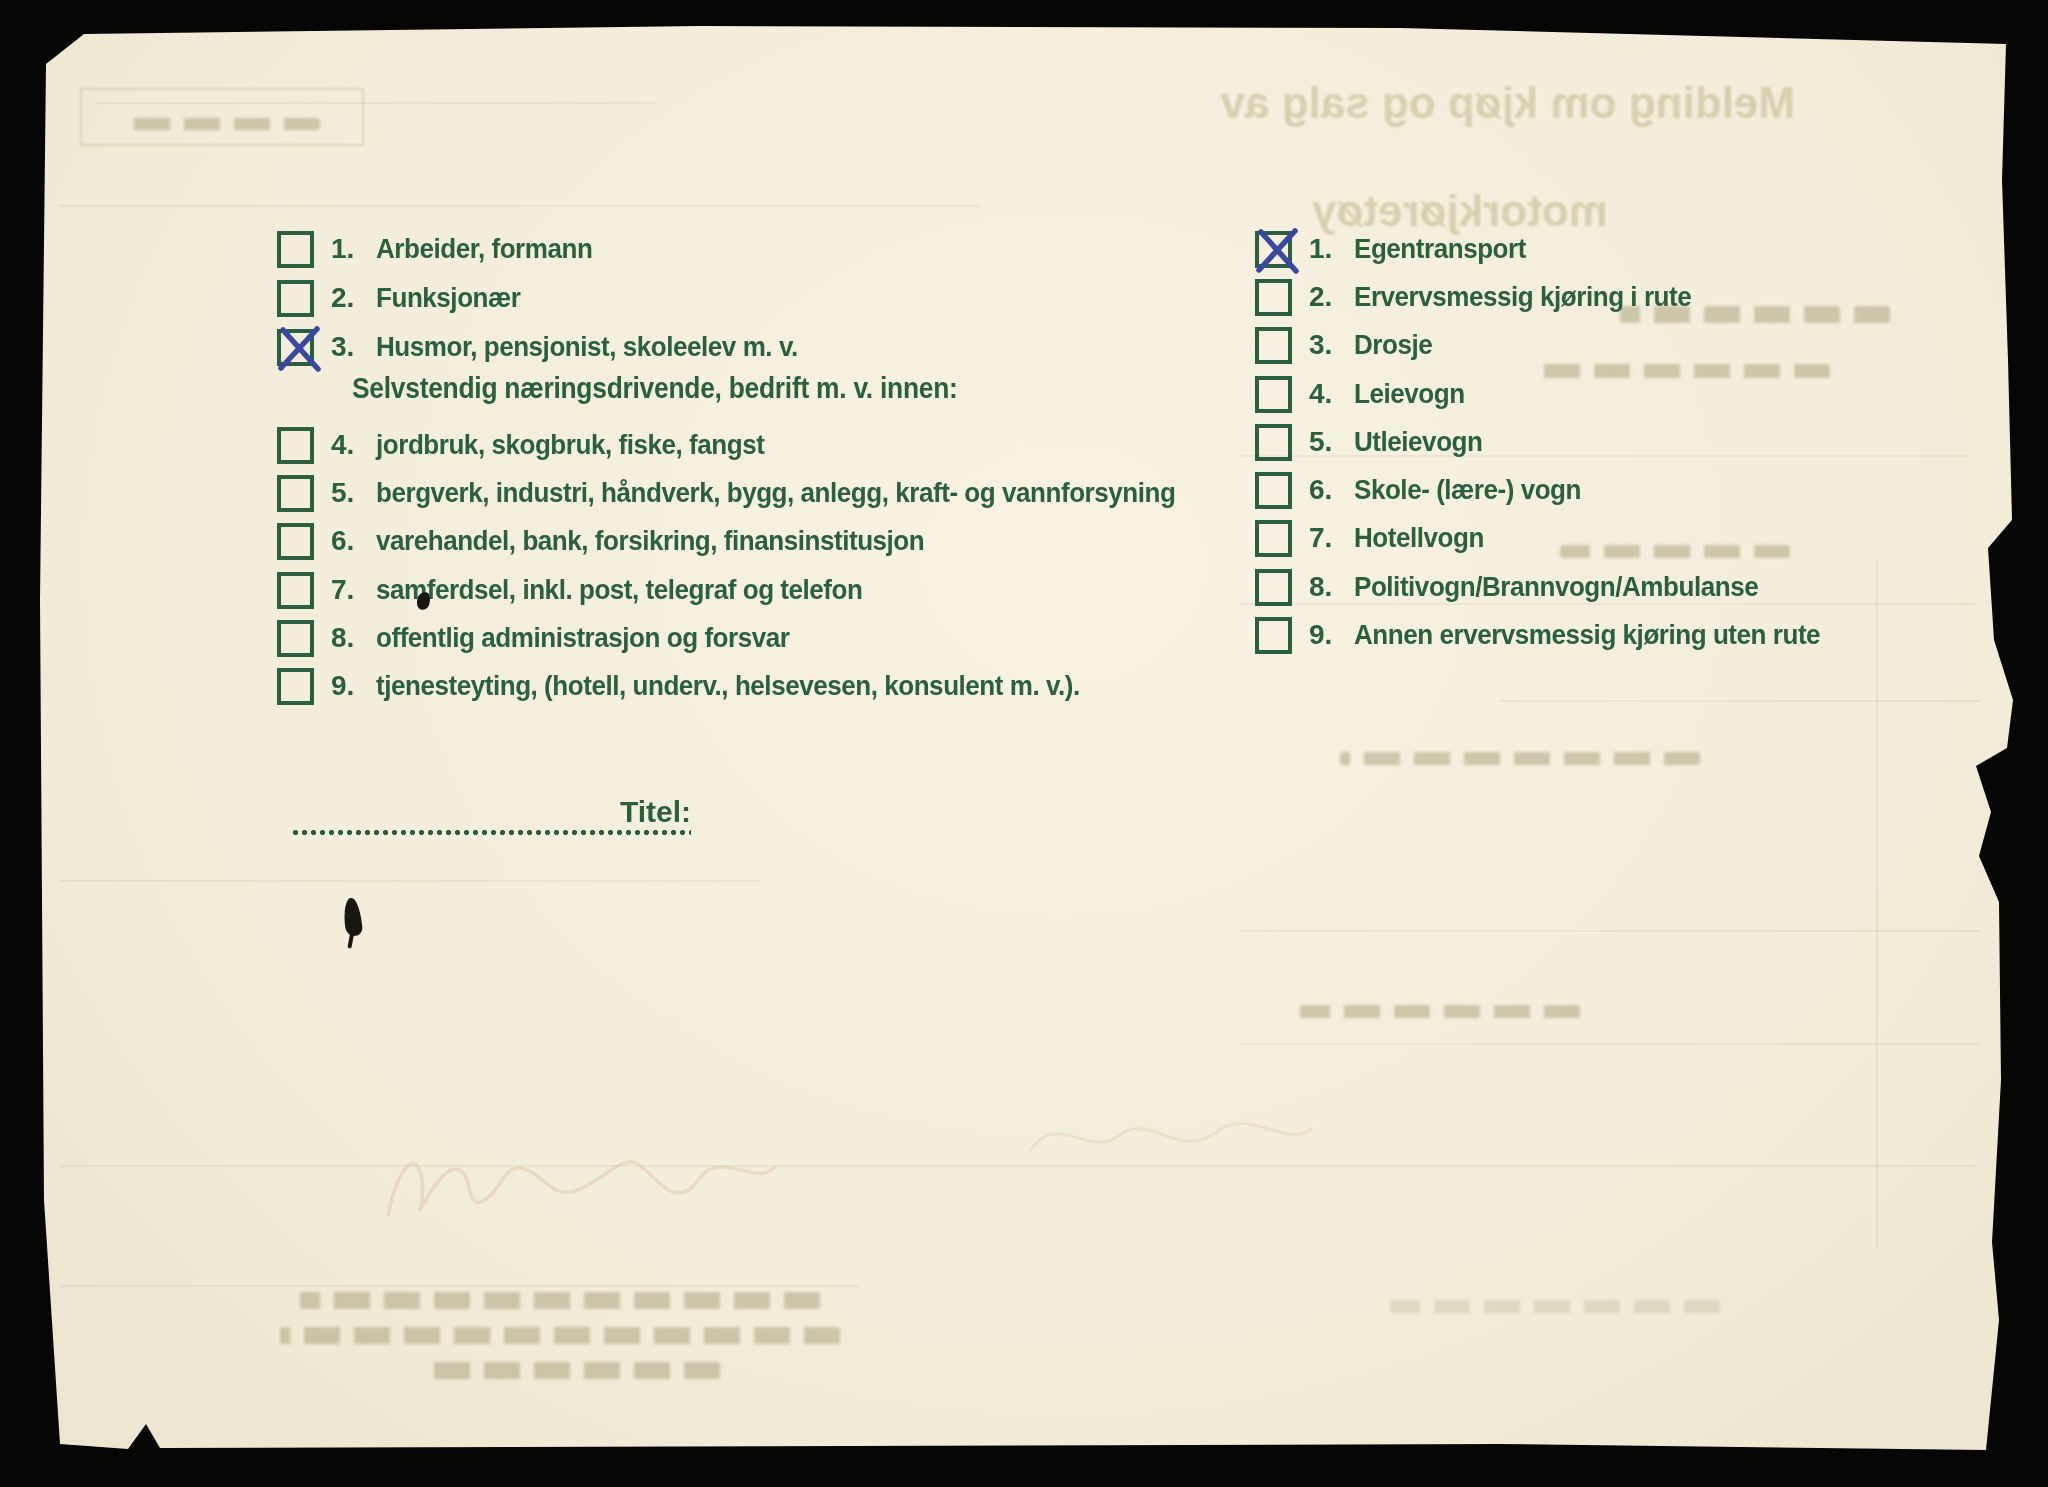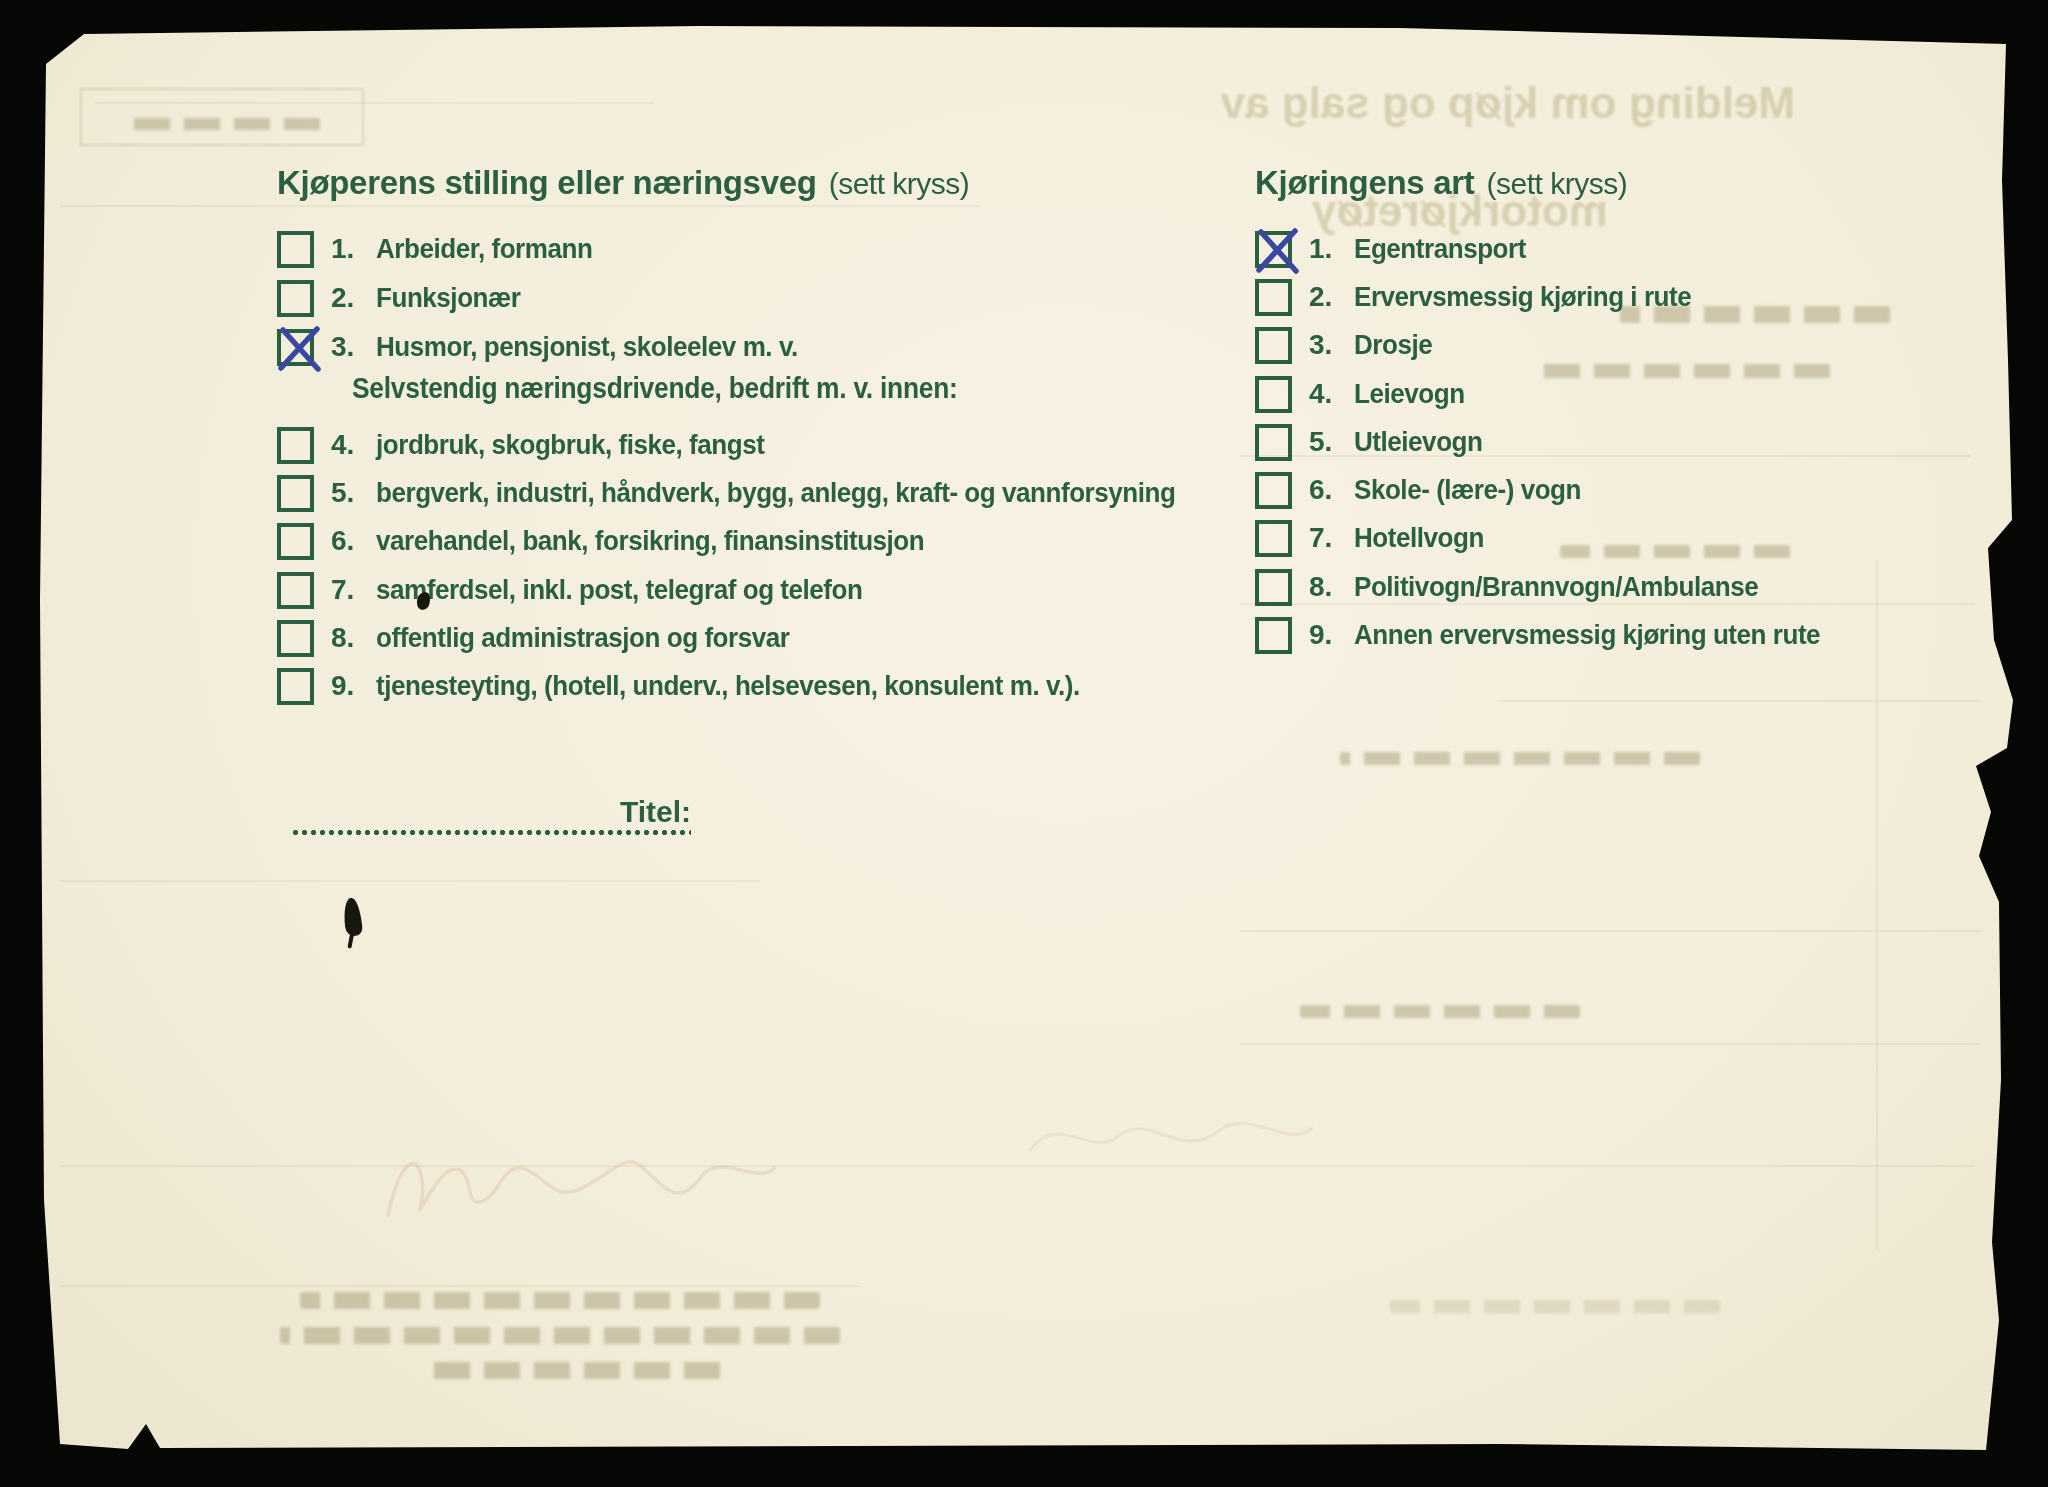--- a/index.html
+++ b/index.html
@@ -115,26 +115,20 @@
   <div class="ghost-words" style="left:420px;top:1362px;width:300px;"></div>
   <div class="ghost-words" style="left:1390px;top:1300px;width:330px;height:13px;opacity:.5;"></div>
 
   <svg class="ghost-script" style="left:370px;top:1120px;" width="420" height="130" viewBox="0 0 420 130">
     <path d="M18 95 C30 40, 48 30, 52 60 C56 88, 40 104, 62 70 C84 36, 96 48, 100 72 C104 92, 120 80, 132 60 C150 32, 168 60, 186 70 C214 84, 250 30, 268 44 C290 60, 306 92, 330 58 C350 30, 386 66, 404 48" fill="none" stroke="rgba(205,150,118,0.25)" stroke-width="3.5" stroke-linecap="round"></path>
   </svg>
   <svg class="ghost-script" style="left:1020px;top:1090px;" width="300" height="90" viewBox="0 0 300 90">
     <path d="M10 60 C40 20, 70 70, 100 45 C130 22, 160 72, 200 40 C230 18, 270 60, 292 38" fill="none" stroke="rgba(205,150,118,0.18)" stroke-width="3" stroke-linecap="round"></path>
   </svg>
 
-  <div class="col-header" style="left:277px;top:164px;">
-    <span>Kjøperens stilling eller næringsveg</span><span class="h-note">(sett kryss)</span>
-  </div>
-  <div class="col-header" style="left:1255px;top:164px;">
-    <span>Kjøringens art</span><span class="h-note">(sett kryss)</span>
-  </div>
 
   <div class="subheader" style="left:352px;top:371px;">Selvstendig næringsdrivende, bedrift m. v. innen:</div>
 
   <div id="left-items">
       <div class="cbrow" style="left: 277px; top: 230px;">
         <span class="cb"></span>
         <span class="num">1.</span>
         <span class="lbl">Arbeider, formann</span>
       </div>
       <div class="cbrow" style="left: 277px; top: 279px;">

